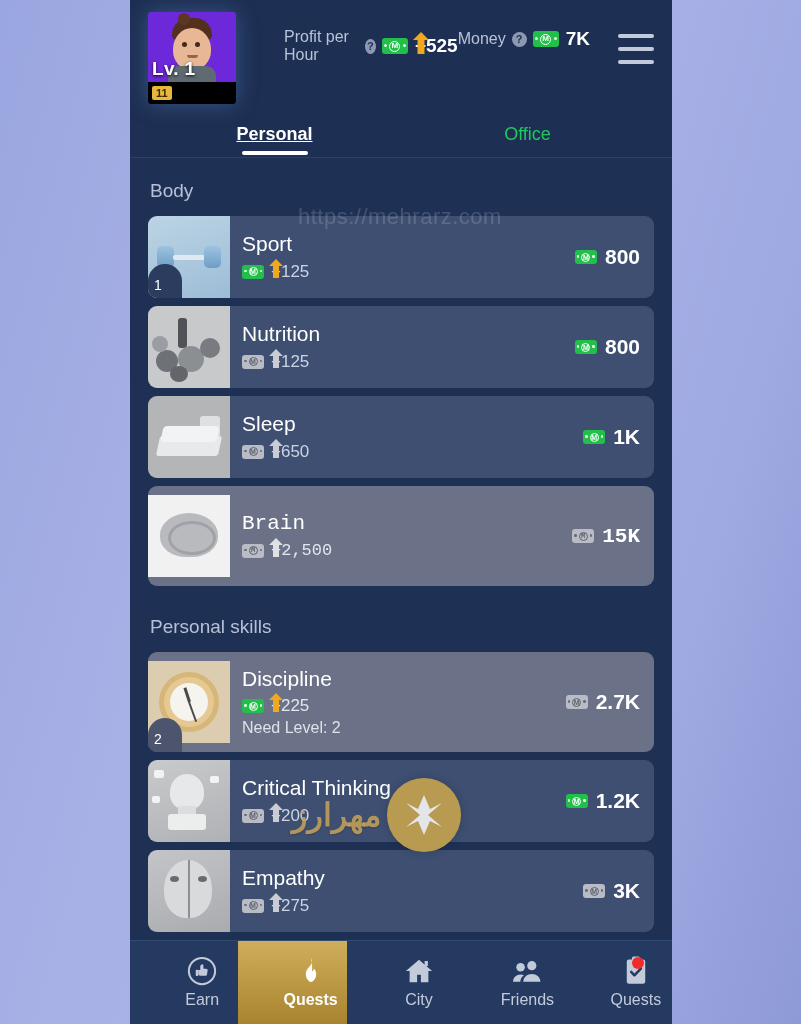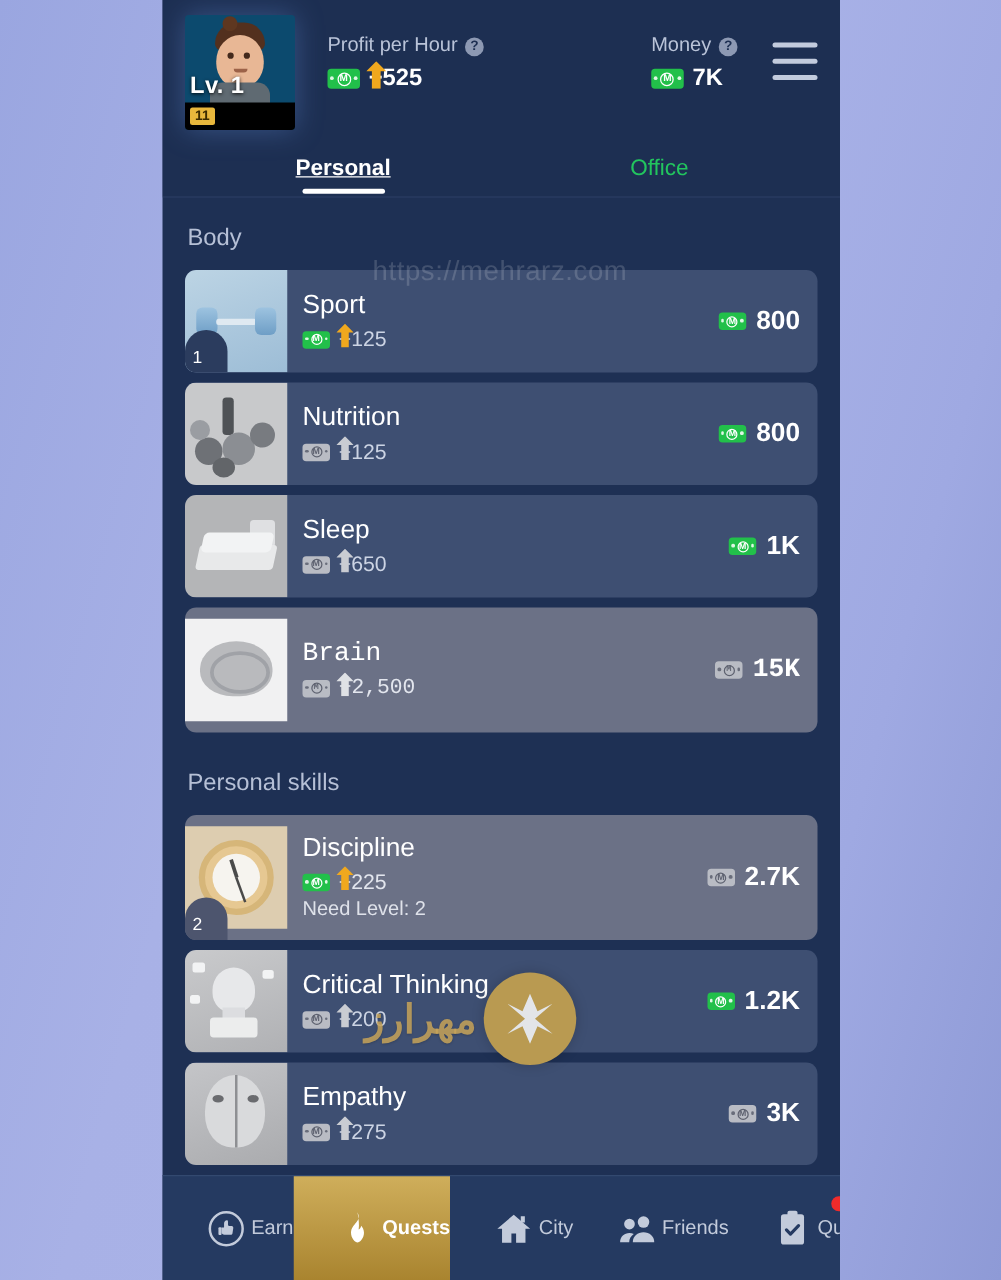--- a/index.html
+++ b/index.html
@@ -45,21 +45,21 @@
   }
 
   
   .avatar-wrap {
     position: relative;
     width: 88px;
     height: 92px;
     flex: 0 0 auto;
     border-radius: 3px;
     overflow: hidden;
-    background: #0c4a6e;
+    background: #6d28d9;
     box-shadow: 0 0 22px rgba(90,130,200,0.45);
   }
   .avatar-face {
     position: absolute;
     left: 50%;
     top: 6px;
     transform: translateX(-50%);
     width: 56px;
     height: 62px;
   }
@@ -118,21 +118,21 @@
 
   
   .stats {
     flex: 1 1 auto;
     display: flex;
     align-items: flex-start;
     padding-left: 26px;
     padding-top: 16px;
     gap: 0;
   }
-  .stat { display: flex; flex-direction: column; gap: 6px; }
+  .stat { display: flex; flex-direction: row; gap: 6px; margin-left: 22px; }
   .stat.money { margin-left: auto; padding-right: 6px; }
 
   .stat-label {
     display: flex;
     align-items: center;
     gap: 6px;
     color: #b9c3d8;
     font-size: 16px;
   }
   .qmark {
@@ -391,21 +391,21 @@
     height: 84px;
     background: #253a61;
     display: flex;
     border-top: 1px solid #33496f;
     position: relative;
     z-index: 6;
   }
   .nav-item {
     flex: 1 1 0;
     display: flex;
-    flex-direction: row;
+    flex-direction: column;
     align-items: center;
     justify-content: center;
     gap: 5px;
     cursor: pointer;
     position: relative;
     padding-left: 36px;
   }
   .nav-item.active {
     background: linear-gradient(180deg, #c9a css, #b08c3a);
     background: linear-gradient(180deg, #cfae5b 0%, #a9842f 100%);

